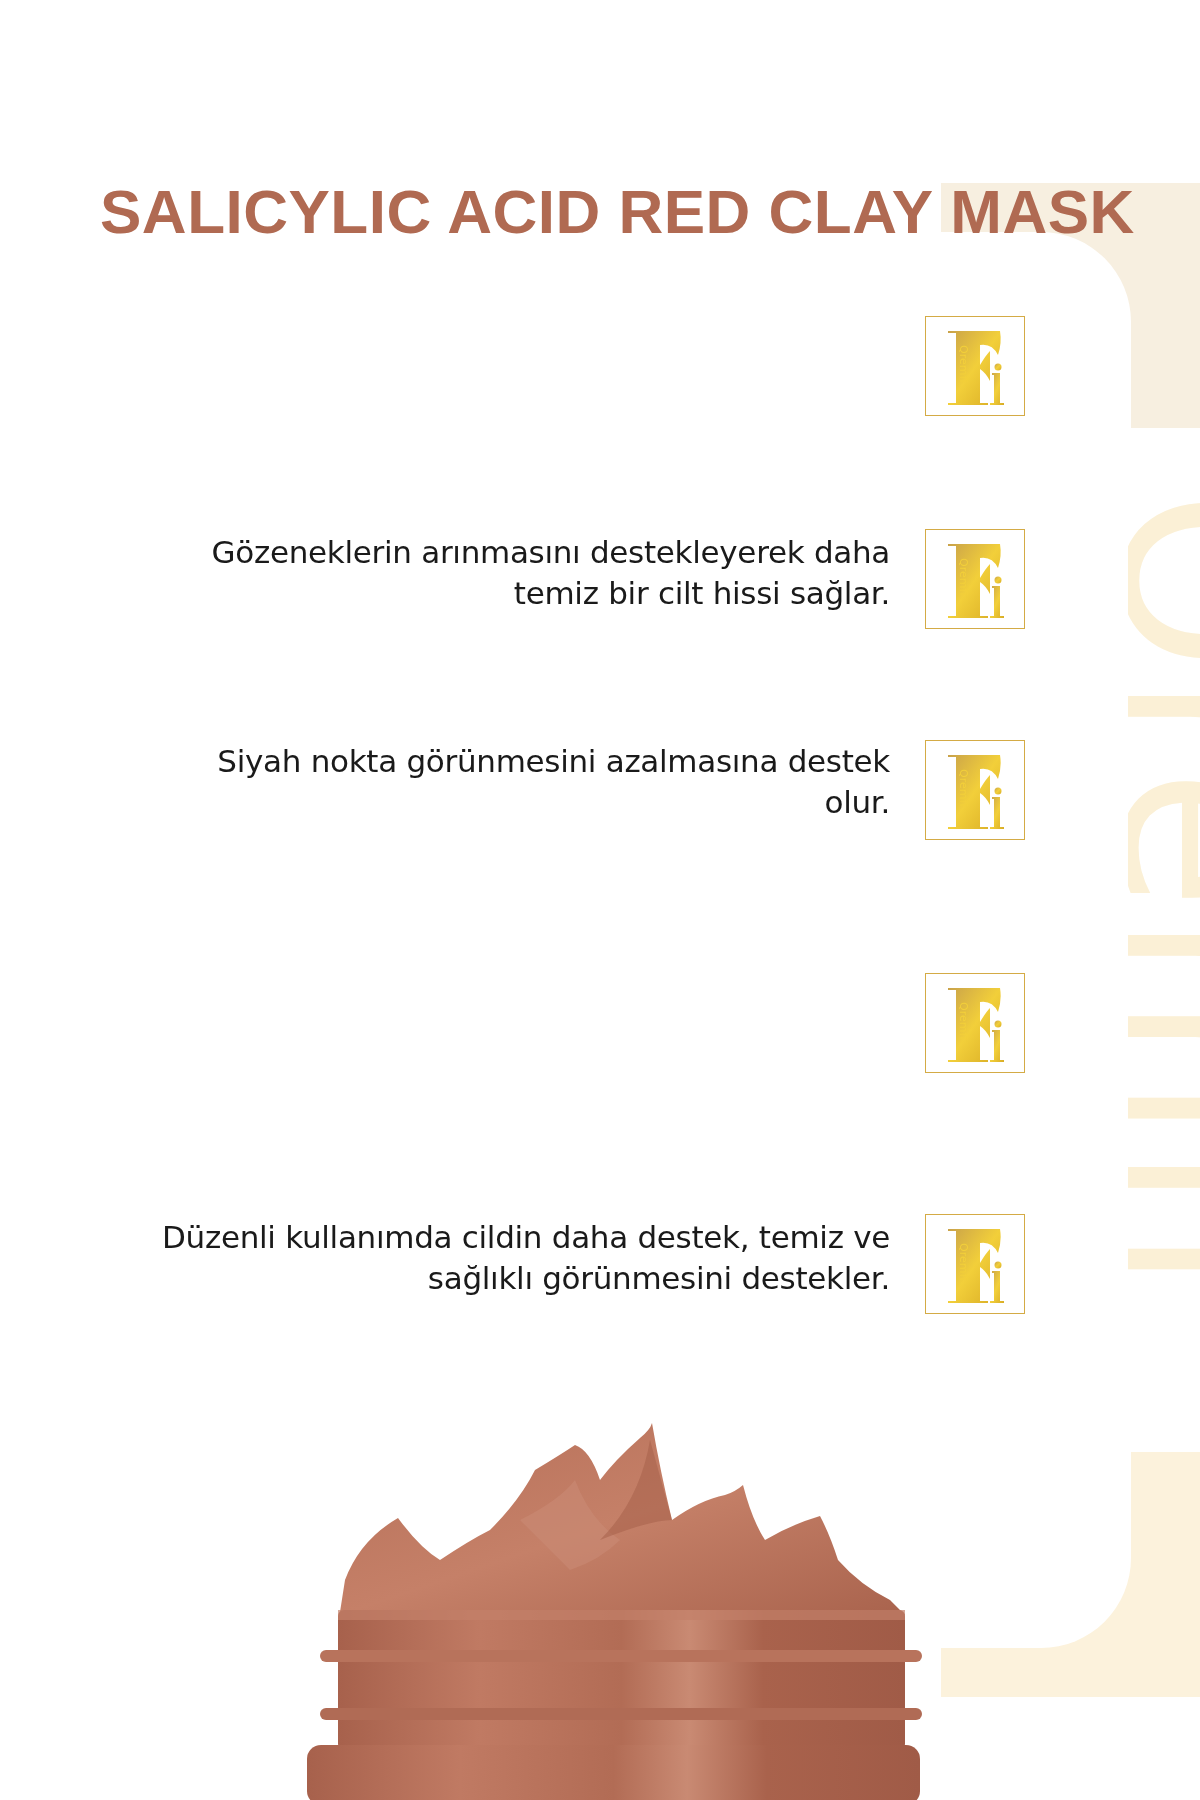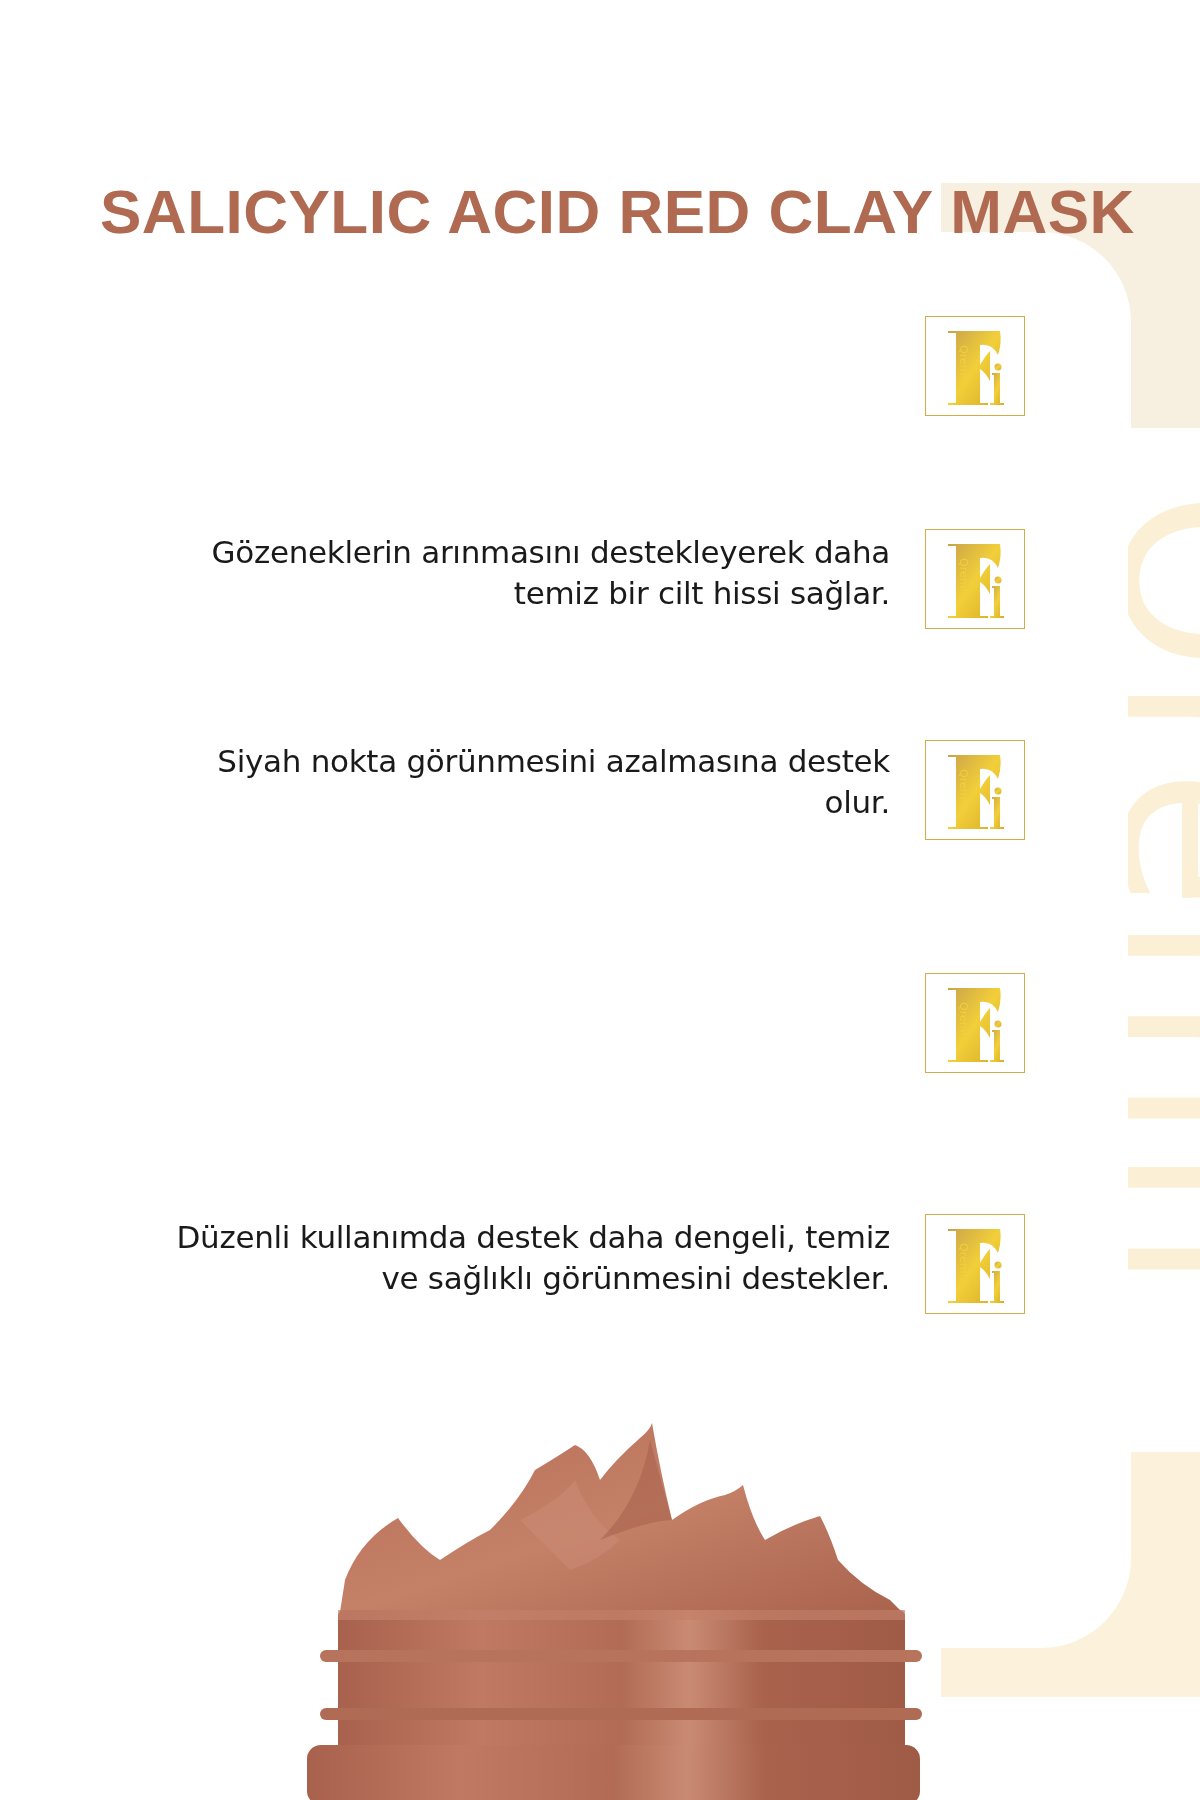--- a/index.html
+++ b/index.html
@@ -119,21 +119,21 @@
       <svg width="100" height="100" viewBox="0 0 100 100">
         <path d="M22 14 H74 Q76 26 72 38 Q66 26 54 28 V48 Q60 38 64 34 V64 Q60 56 54 52 V86 H62 V88 H22 V86 H30 V16 H22 Z" fill="url(#g1)"></path>
         <circle cx="72" cy="50" r="3.5" fill="url(#g1)"></circle>
         <path d="M66 56 H74 V86 H78 V88 H64 V86 H68 V58 H66 Z" fill="url(#g1)"></path>
         <text x="0" y="0" transform="translate(34,28) rotate(90)" font-size="11" fill="#f2cf3a" font-family="DejaVu Sans, sans-serif">Qremfi</text>
       </svg>
     </div>
 </div>
 
 <div class="feature" style="top:1214px;">
-  <div class="feature-text" style="top:3px; width:740px;">Düzenli kullanımda destek daha dengeli, temiz ve sağlıklı görünmesini destekler.</div>
+  <div class="feature-text" style="top:3px; width:740px;">Düzenli kullanımda cildin daha destek, temiz ve sağlıklı görünmesini destekler.</div>
   <div class="logo-box">
       <svg width="100" height="100" viewBox="0 0 100 100">
         <path d="M22 14 H74 Q76 26 72 38 Q66 26 54 28 V48 Q60 38 64 34 V64 Q60 56 54 52 V86 H62 V88 H22 V86 H30 V16 H22 Z" fill="url(#g1)"></path>
         <circle cx="72" cy="50" r="3.5" fill="url(#g1)"></circle>
         <path d="M66 56 H74 V86 H78 V88 H64 V86 H68 V58 H66 Z" fill="url(#g1)"></path>
         <text x="0" y="0" transform="translate(34,28) rotate(90)" font-size="11" fill="#f2cf3a" font-family="DejaVu Sans, sans-serif">Qremfi</text>
       </svg>
     </div>
 </div>
 

